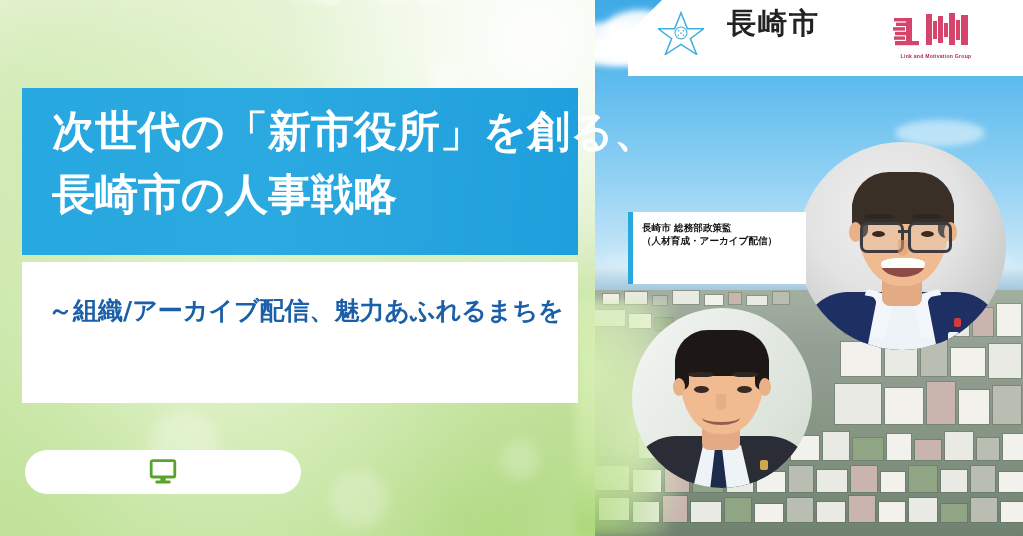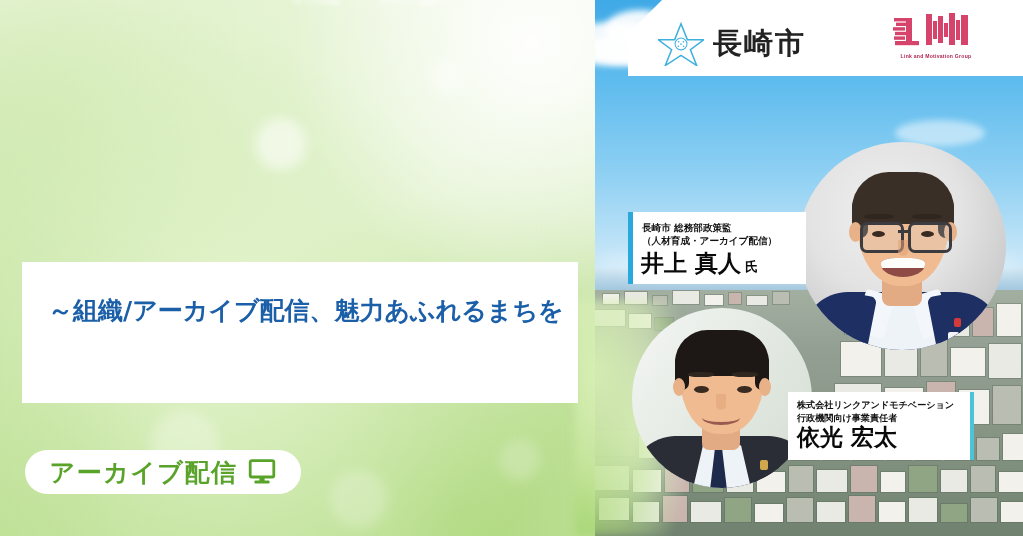--- a/index.html
+++ b/index.html
@@ -116,22 +116,22 @@
   .logo-bar {
     position: absolute;
     left: 628px; top: 0;
     width: 395px; height: 76px;
     background: #ffffff;
     
     clip-path: polygon(34px 0, 100% 0, 100% 100%, 0 100%, 0 34px);
   }
   .logo-bar .logo-nagasaki {
     position: absolute;
-    left: 30px; top: 20px;
-    display: flex; align-items: center; gap: 9px;
+    left: 30px; top: 9px;
+    display: flex; gap: 23px;
   }
   .star-mark { width: 46px; height: 46px; display:block; }
   .logo-nagasaki .ncity-text {
     font-size: 29px;
     font-weight: 700;
     color: #222222;
     letter-spacing: 2px;
     line-height: 1;
     font-family: "DejaVu Sans", sans-serif;
   }
@@ -438,27 +438,30 @@
           <rect x="52" y="13" width="4" height="14"></rect>
           <rect x="57" y="3" width="6" height="32"></rect>
           <rect x="64" y="10" width="4" height="20"></rect>
           <rect x="69" y="5" width="7" height="30"></rect>
         </g>
       </svg>
       <div class="lm-caption">Link and Motivation Group</div>
     </div>
   </div>
 
+  <div class="title-box">
+    <div class="tl t1">次世代の「新市役所」を創る、</div>
+    <div class="tl t2">長崎市の人事戦略</div>
+  </div>
 
   <div class="sub-box">
     <div class="sl s1">～組織/アーカイブ配信、魅力あふれるまちを</div>
   </div>
 
   <div class="archive-badge">
-    <span class="ab-text">アーカイブ配信</span>
     <svg width="28" height="26" viewBox="0 0 28 26">
       <rect x="2.2" y="1.6" width="23.6" height="16.4" rx="1.6" fill="none" stroke="#5aa32a" stroke-width="2.8"></rect>
       <rect x="11.4" y="18" width="5.2" height="4" fill="#5aa32a"></rect>
       <rect x="6.4" y="21.6" width="15.2" height="2.9" rx="1.2" fill="#5aa32a"></rect>
     </svg>
   </div>
 
   <div class="photo photo-1">
     <div class="p1-bg"></div>
 
@@ -515,29 +518,16 @@
     <div class="pt" style="left:84px;top:86px;width:10px;height:16px;background:#e0a176;border-radius:0 0 6px 6px;opacity:.5;"></div>
     <div class="pt pt-smile" style="left:70px;top:102px;width:38px;height:12px;"></div>
   </div>
 
   <div class="spk-card spk-1">
     <div class="accent"></div>
     <div class="org-wrap">
       <div class="org">長崎市 総務部政策監</div>
       <div class="org">（人材育成・アーカイブ配信）</div>
     </div>
-    <div class="nm">
-      <span>井上 真人</span><span class="suffix">氏</span>
-    </div>
-  </div>
-
-  <div class="spk-card spk-2">
-    <div class="accent" style="background:#4cc3d9;"></div>
-    <div class="org-wrap">
-      <div class="org">株式会社リンクアンドモチベーション</div>
-      <div class="org">行政機関向け事業責任者</div>
-    </div>
-    <div class="nm">
-      <span>依光 宏太</span>
-    </div>
-  </div>
+  </div>
+
 
 </div>
 
 </body></html>

